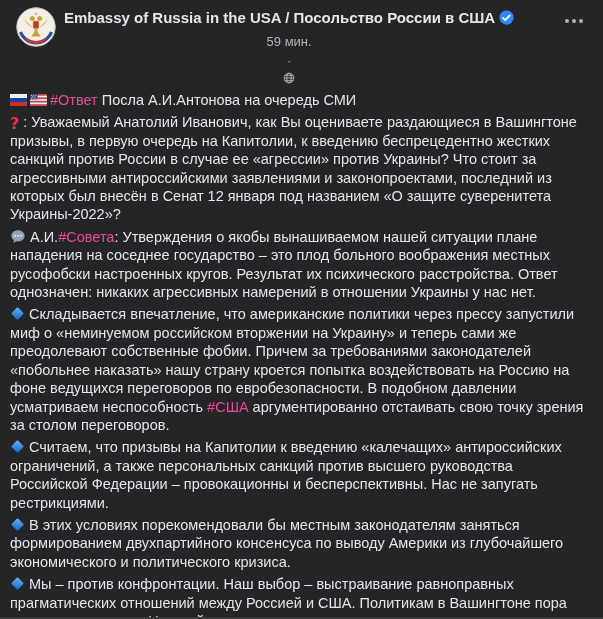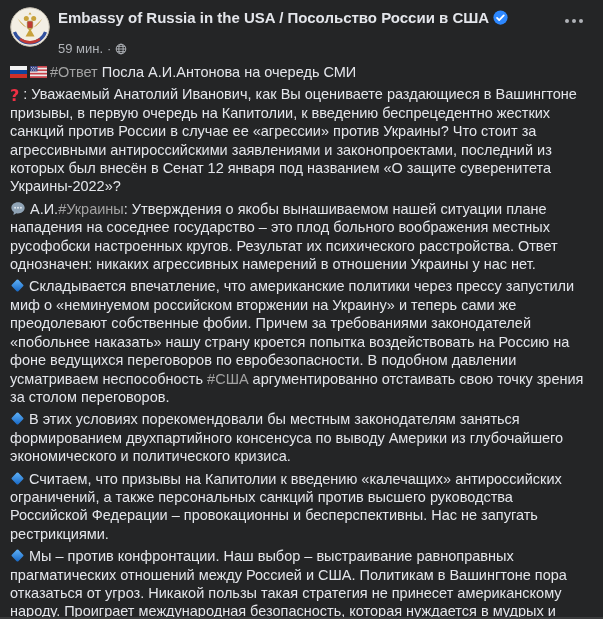--- a/index.html
+++ b/index.html
@@ -1,35 +1,35 @@
 <!DOCTYPE html>
 <html><head>
 <meta charset="utf-8">
 <style>
   html,body{margin:0;padding:0;background:#18191a;}
   .card{
     width:603px;height:619px;background:#242526;overflow:hidden;position:relative;
     font-family:"Liberation Sans",sans-serif;color:#e4e6eb;box-sizing:border-box;
   }
-  .header{display:flex;align-items:flex-start;padding:7px 12px 0 10px;}
+  .header{display:flex;align-items:flex-start;padding:7px 12px 0 16px;}
   .avatar{width:40px;height:40px;border-radius:50%;flex:0 0 40px;overflow:hidden;cursor:pointer;}
   .hmeta{margin-left:8px;padding-top:1px;min-width:0;}
   .page-name{font-size:15px;font-weight:700;color:#e4e6eb;line-height:19px;cursor:pointer;}
   .vbadge{display:inline-block;vertical-align:-2px;margin-left:4px;}
-  .time-row{font-size:13px;color:#b0b3b8;margin-top:12px;display:flex;align-items:center;gap:4px;line-height:15px;}
+  .time-row{font-size:13px;color:#b0b3b8;margin-top:5px;display:flex;align-items:center;gap:4px;line-height:15px;flex-direction:column;}
   .time-link{cursor:pointer;}
   .more-btn{position:absolute;top:13px;right:18px;display:flex;gap:3px;padding:6px 2px;cursor:pointer;}
   .more-btn i{width:4px;height:4px;border-radius:50%;background:#b0b3b8;display:block;}
   .body{padding:7px 10px 0 10px;font-size:14.5px;line-height:18.4px;}
   .para{margin:0 0 4px 0;}
   .para:last-child{margin-bottom:0;}
   .inline-icon{display:inline-block;vertical-align:-2px;margin-right:4px;line-height:0;}
   .inline-icon.flag-russia-icon,.inline-icon.flag-usa-icon{margin-right:3px;vertical-align:-1px;}
   .qm{color:#ee3044;font-weight:700;font-size:16px;font-family:"DejaVu Sans",sans-serif;}
-  .hashtag{color:#a3a3a3;cursor:pointer;}
+  .hashtag{color:#ec4899;cursor:pointer;}
   .bottom-strip{position:absolute;left:0;bottom:0;width:100%;height:2px;background:#3a3b3c;}
 </style>
 </head>
 <body>
 
 <div class="card">
 
   <div class="header">
     <div class="avatar">
       <svg width="40" height="40" viewBox="0 0 40 40">
@@ -93,48 +93,48 @@
               <circle cx="3.7" cy="4.1" r="0.5"></circle>
               <circle cx="5.9" cy="4.1" r="0.5"></circle>
             </g>
           </svg></span><span class="hashtag">#Ответ</span><span> Посла А.И.Антонова на очередь СМИ</span></p>
       <p class="para"><span class="inline-icon red-question-icon"><b class="qm">?</b></span><span>: Уважаемый Анатолий Иванович, как Вы оцениваете раздающиеся в Вашингтоне призывы, в первую очередь на Капитолии,  к введению беспрецедентно жестких санкций против России в случае ее «агрессии» против Украины? Что стоит за агрессивными антироссийскими заявлениями и законопроектами, последний из которых был внесён в Сенат 12 января под названием «О защите суверенитета Украины-2022»?</span></p>
       <p class="para"><span class="inline-icon speech-bubble-icon"><svg width="16" height="15" viewBox="0 0 16 16">
             <path d="M8 1.3c-3.9 0-7.1 2.6-7.1 5.9 0 1.9 1.1 3.6 2.7 4.6l-.5 3 3.2-1.7c.5.1 1.1.2 1.7.2 3.9 0 7.1-2.7 7.1-6S11.9 1.3 8 1.3z" fill="#8fa3b5"></path>
             <circle cx="4.9" cy="7.2" r="1" fill="#e6edf3"></circle>
             <circle cx="8" cy="7.2" r="1" fill="#e6edf3"></circle>
             <circle cx="11.1" cy="7.2" r="1" fill="#e6edf3"></circle>
-          </svg></span><span>А.И.</span><span class="hashtag">#Украины</span><span>: Утверждения о якобы вынашиваемом нашей ситуации плане нападения на соседнее государство – это плод больного воображения местных русофобски настроенных кругов. Результат их психического расстройства. Ответ однозначен: никаких агрессивных намерений в отношении Украины у нас нет.</span></p>
+          </svg></span><span>А.И.</span><span class="hashtag">#Совета</span><span>: Утверждения о якобы вынашиваемом нашей ситуации плане нападения на соседнее государство – это плод больного воображения местных русофобски настроенных кругов. Результат их психического расстройства. Ответ однозначен: никаких агрессивных намерений в отношении Украины у нас нет.</span></p>
       <p class="para"><span class="inline-icon blue-diamond-icon"><svg width="15" height="15" viewBox="0 0 16 16">
             <defs>
               <linearGradient id="dg" x1="0" y1="0" x2="1" y2="1">
                 <stop offset="0" stop-color="#62b4f9"></stop>
                 <stop offset="1" stop-color="#1566c4"></stop>
               </linearGradient>
             </defs>
             <rect x="3.1" y="3.1" width="9.8" height="9.8" rx="1.3" transform="rotate(45 8 8)" fill="url(#dg)"></rect>
           </svg></span><span>Складывается впечатление, что американские политики через прессу запустили миф о «неминуемом российском вторжении на Украину» и теперь сами же преодолевают собственные фобии. Причем за требованиями законодателей «побольнее наказать» нашу страну кроется попытка воздействовать на Россию на фоне ведущихся переговоров по евробезопасности. В подобном давлении усматриваем неспособность </span><span class="hashtag">#США</span><span> аргументированно отстаивать свою точку зрения за столом переговоров.</span></p>
       <p class="para"><span class="inline-icon blue-diamond-icon"><svg width="15" height="15" viewBox="0 0 16 16">
             <defs>
               <linearGradient id="dg" x1="0" y1="0" x2="1" y2="1">
                 <stop offset="0" stop-color="#62b4f9"></stop>
                 <stop offset="1" stop-color="#1566c4"></stop>
               </linearGradient>
             </defs>
             <rect x="3.1" y="3.1" width="9.8" height="9.8" rx="1.3" transform="rotate(45 8 8)" fill="url(#dg)"></rect>
-          </svg></span><span>В этих условиях порекомендовали бы местным законодателям заняться формированием двухпартийного консенсуса по выводу Америки из глубочайшего экономического и политического кризиса.</span></p>
+          </svg></span><span>Считаем, что призывы на Капитолии к введению «калечащих» антироссийских ограничений, а также персональных санкций против высшего руководства Российской Федерации – провокационны и бесперспективны. Нас не запугать рестрикциями.</span></p>
       <p class="para"><span class="inline-icon blue-diamond-icon"><svg width="15" height="15" viewBox="0 0 16 16">
             <defs>
               <linearGradient id="dg" x1="0" y1="0" x2="1" y2="1">
                 <stop offset="0" stop-color="#62b4f9"></stop>
                 <stop offset="1" stop-color="#1566c4"></stop>
               </linearGradient>
             </defs>
             <rect x="3.1" y="3.1" width="9.8" height="9.8" rx="1.3" transform="rotate(45 8 8)" fill="url(#dg)"></rect>
-          </svg></span><span>Считаем, что призывы на Капитолии к введению «калечащих» антироссийских ограничений, а также персональных санкций против высшего руководства Российской Федерации – провокационны и бесперспективны. Нас не запугать рестрикциями.</span></p>
+          </svg></span><span>В этих условиях порекомендовали бы местным законодателям заняться формированием двухпартийного консенсуса по выводу Америки из глубочайшего экономического и политического кризиса.</span></p>
       <p class="para"><span class="inline-icon blue-diamond-icon"><svg width="15" height="15" viewBox="0 0 16 16">
             <defs>
               <linearGradient id="dg" x1="0" y1="0" x2="1" y2="1">
                 <stop offset="0" stop-color="#62b4f9"></stop>
                 <stop offset="1" stop-color="#1566c4"></stop>
               </linearGradient>
             </defs>
             <rect x="3.1" y="3.1" width="9.8" height="9.8" rx="1.3" transform="rotate(45 8 8)" fill="url(#dg)"></rect>
           </svg></span><span>Мы – против конфронтации. Наш выбор – выстраивание равноправных прагматических отношений между Россией и США. Политикам в Вашингтоне пора отказаться от угроз. Никакой пользы такая стратегия не принесет американскому народу. Проиграет международная безопасность, которая нуждается в мудрых и продуманных действиях. Мы свои инициативы  по выводу ситуации из кризиса представили. 10 января разъяснили их в Женеве, а 12 января в рамках Совета </span></p>
     </div>

